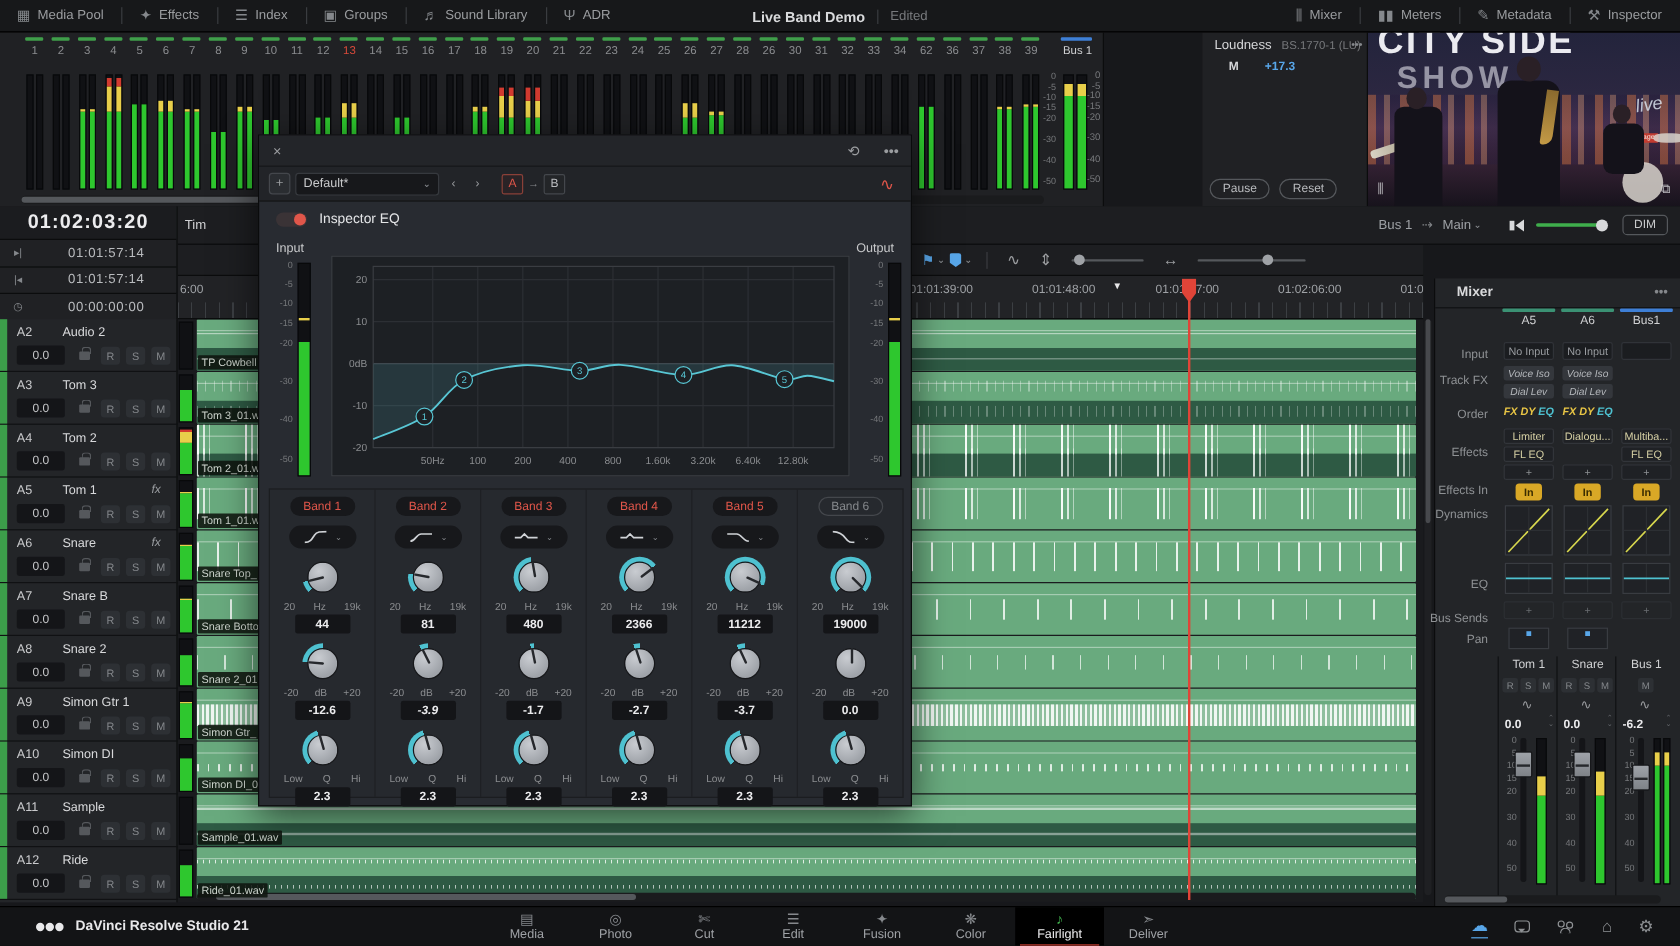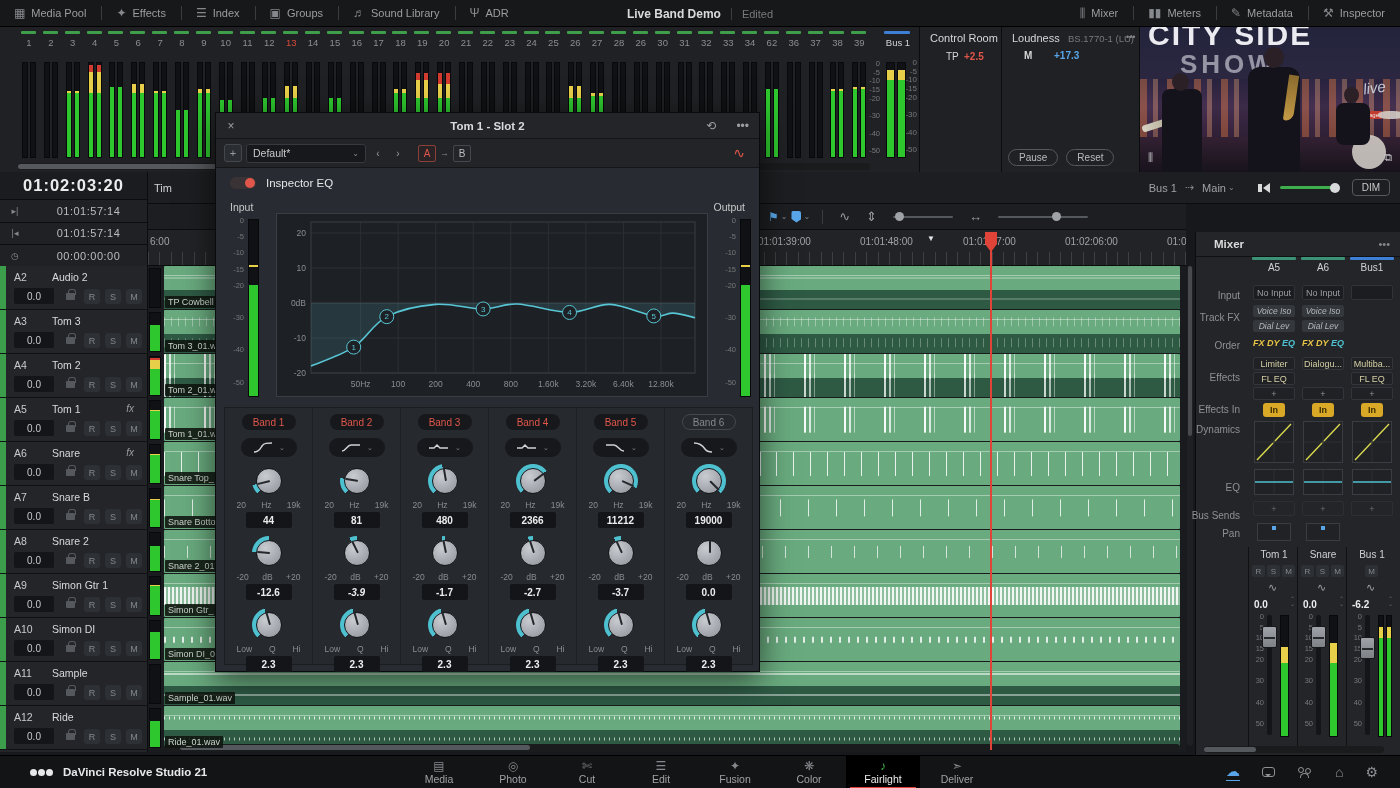--- a/index.html
+++ b/index.html
@@ -38,21 +38,21 @@
   .cr{left:920px;top:27px;width:82px;height:145px;background:#202124;border-right:1px solid #0b0c0d}
   .loud{left:1002px;top:27px;width:138px;height:145px;background:#202124;border-right:1px solid #0b0c0d}
   .pillbtn{border:1px solid #55585c;border-radius:9px;color:#b9bbbe;font-size:10px;padding:2px 10px;background:transparent}
 
   
   .video{left:1140px;top:27px;width:260px;height:145px;background:#0a0a10;overflow:hidden}
   .vid-bg{position:absolute;inset:0;background:linear-gradient(180deg,#23243c 0%,#2c2741 38%,#4a3350 55%,#3a2438 70%,#17131c 100%)}
   .vid-city{position:absolute;left:0;right:0;top:52px;height:58px;opacity:.8;
     background:repeating-linear-gradient(90deg,rgba(220,120,70,.55) 0 7px,rgba(60,40,80,.4) 7px 13px,rgba(230,160,120,.45) 13px 18px,rgba(40,30,60,.5) 18px 27px)}
   .vid-txt1{position:absolute;left:8px;top:-9px;width:100%;color:rgba(245,245,250,.95);font-size:30px;font-weight:bold;letter-spacing:2px}
-  .vid-txt2{position:absolute;left:40px;top:22px;color:rgba(240,240,248,.55);font-size:26px;font-weight:bold;letter-spacing:4px}
+  .vid-txt2{position:absolute;left:24px;top:22px;color:rgba(240,240,248,.55);font-size:26px;font-weight:bold;letter-spacing:4px}
   .vid-txt3{position:absolute;right:14px;top:52px;color:rgba(225,235,245,.8);font-size:15px;font-style:italic;transform:rotate(-8deg)}
   .vid-logo{position:absolute;right:18px;top:84px;background:#c23b30;color:#f2e9e2;font-size:6px;padding:1px 3px;border-radius:1px}
   .fig{position:absolute;background:#14121a;border-radius:8px 8px 0 0}
   .head{position:absolute;background:#2a2026;border-radius:50%}
   .sax{position:absolute;width:10px;height:46px;background:linear-gradient(180deg,#8a6a2e,#c49a46);border-radius:0 0 12px 3px;transform:rotate(8deg)}
   .bass{position:absolute;width:58px;height:7px;background:linear-gradient(90deg,#d8d2c4,#8a7f62);transform:rotate(-18deg);border-radius:3px}
   .drum{position:absolute;background:#d8d4cc;border-radius:50%;opacity:.85}
   .vid-ol{position:absolute;color:#d8d9db;font-size:11px;opacity:.85}
 
   
@@ -634,26 +634,20 @@
         <div class="mbar" style="left: 897px; top: 35px; width: 9px; height: 96px;">
           <div class="fill" style="bottom: 0px; top: 17.4545px; background: rgb(46, 199, 46);"></div>
           <div class="fill" style="top: 6.98182px; height: 10.4727px; background: rgb(232, 207, 74);"></div>
         </div>
       </div>
     <div class="hscroll" style="left:18px;top:136px;width:852px">
       <div class="hthumb" style="left:0;width:615px"></div>
     </div>
   </section>
 
-  <section class="abs cr">
-    <div class="abs panelhead" style="left:10px;top:5px">Control Room</div>
-    <div class="abs" style="left:26px;top:24px;font-size:10px;color:#d5d6d8">TP</div>
-    <div class="abs" style="left:44px;top:24px;font-size:10px;color:#e0564a;font-weight:bold">+2.5</div>
-    <div id="cr-meter"></div>
-  </section>
 
   <section class="abs loud">
     <div class="abs panelhead" style="left:10px;top:5px">Loudness</div>
     <div class="abs" style="left:66px;top:6px;font-size:9.5px;color:#77797c">BS.1770-1 (LU)</div>
     <div class="abs" style="left:124px;top:5px;color:#85888c;font-size:9px">•••</div>
     <div class="abs" style="left:22px;top:23px;font-size:10px;color:#d5d6d8;font-weight:bold">M</div>
     <div class="abs" style="left:52px;top:23px;font-size:10px;color:#58a6e8;font-weight:bold">+17.3</div>
     <div id="loud-meters"></div>
     <div id="loud-stats"></div>
     <div id="loud-btns" style="position:absolute;left:6px;top:122px;display:flex;gap:8px">
@@ -977,21 +971,20 @@
       </div>
       <div class="tmeter abs" style="top: 664px;"></div>
       <div class="tmeter abs" style="top: 708px;">
         <div class="fill" style="top: 12.4364px; bottom: 0px; background: rgb(46, 199, 46);"></div>
       </div>
     </div>
 
   <section class="abs dlg">
     <div class="dlg-title">
       <span class="x">×</span>
-      <span class="t">Tom 1 - Slot 2</span>
       <span class="ric">⟲</span>
       <span class="ric" style="margin-left:0">•••</span>
     </div>
     <div class="presetrow">
       <span class="pr-btn">+</span>
       <span class="pr-dd">
         <span>Default*</span>
           <span class="cv">⌄</span>
       </span>
       <span class="pr-nav">‹</span>

